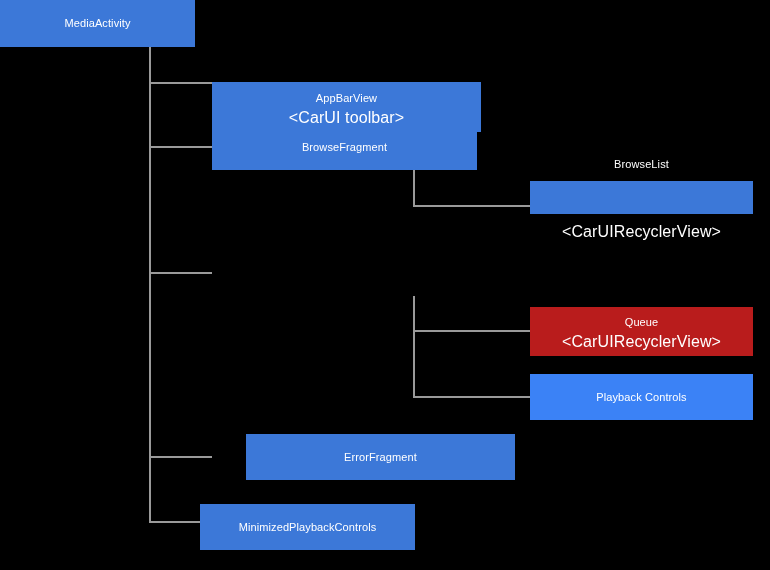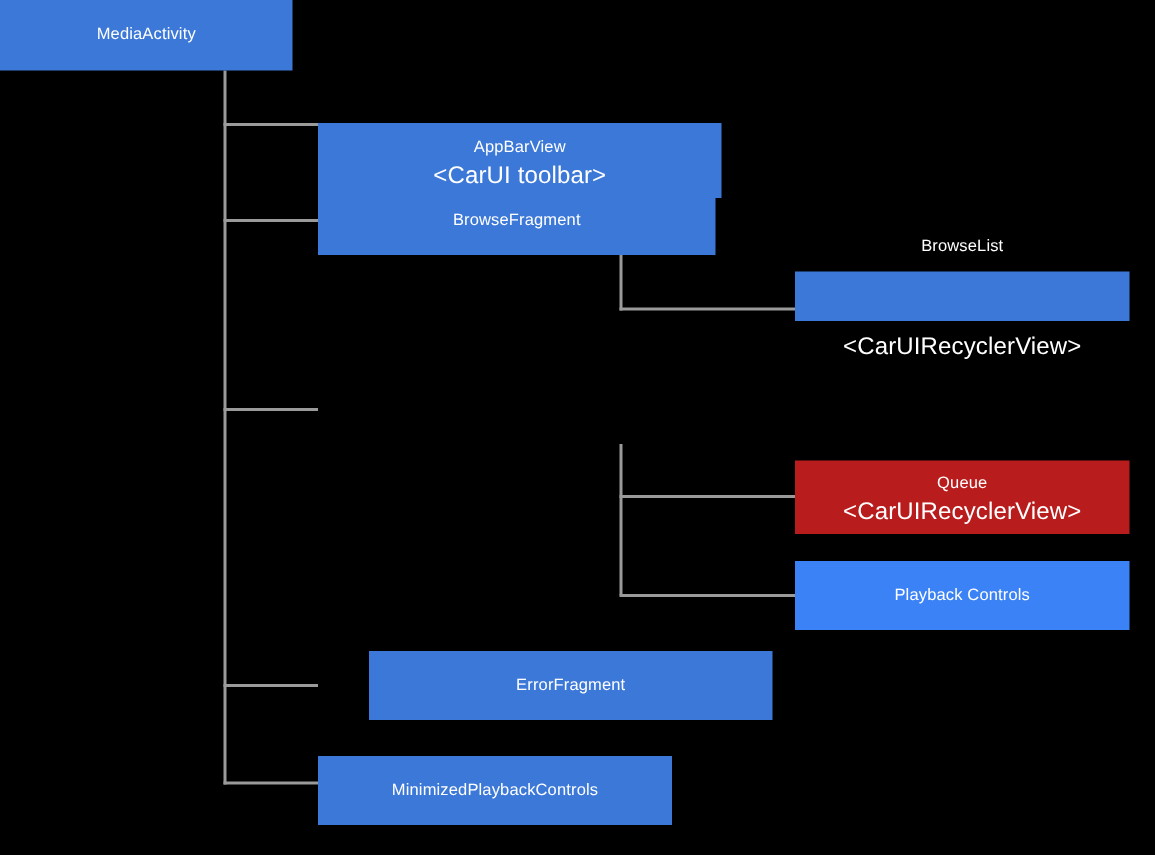--- a/index.html
+++ b/index.html
@@ -21,21 +21,21 @@
 
   
   #n-mediaactivity          {left:0px;   top:0px;   width:195px; height:47px;}
   #n-appbarview             {left:212px; top:58px;  width:269px; height:50px;margin-top:24px;}
   #n-browsefragment         {left:212px; top:125px; width:265px; height:45px;}
   #n-browselist             {left:530px; top:181px; width:223px; height:33px;gap:48px;}
   #n-playbackfragment       {left:212px; top:250px; width:269px; height:46px;}
   #n-queue                  {left:530px; top:307px; width:223px; height:49px;}
   #n-playbackcontrols       {left:530px; top:374px; width:223px; height:46px;}
   #n-errorfragment          {left:212px; top:434px; width:269px; height:46px;margin-left:34px;}
-  #n-minimizedplaybackctrls {left:212px; top:504px; width:236px; height:46px;}
+  #n-minimizedplaybackctrls {left:200px; top:504px; width:215px; height:46px;}
 
   
   #spine-main       {left:149px; top:47px;  height:476px;}
   #br-appbar        {left:149px; top:82px;  width:63px;}
   #br-browse        {left:149px; top:146px; width:63px;}
   #br-playback      {left:149px; top:272px; width:63px;}
   #br-error         {left:149px; top:456px; width:63px;}
   #br-minimized     {left:149px; top:521px; width:63px;}
 
   #drop-browse      {left:413px; top:170px; height:37px;}

